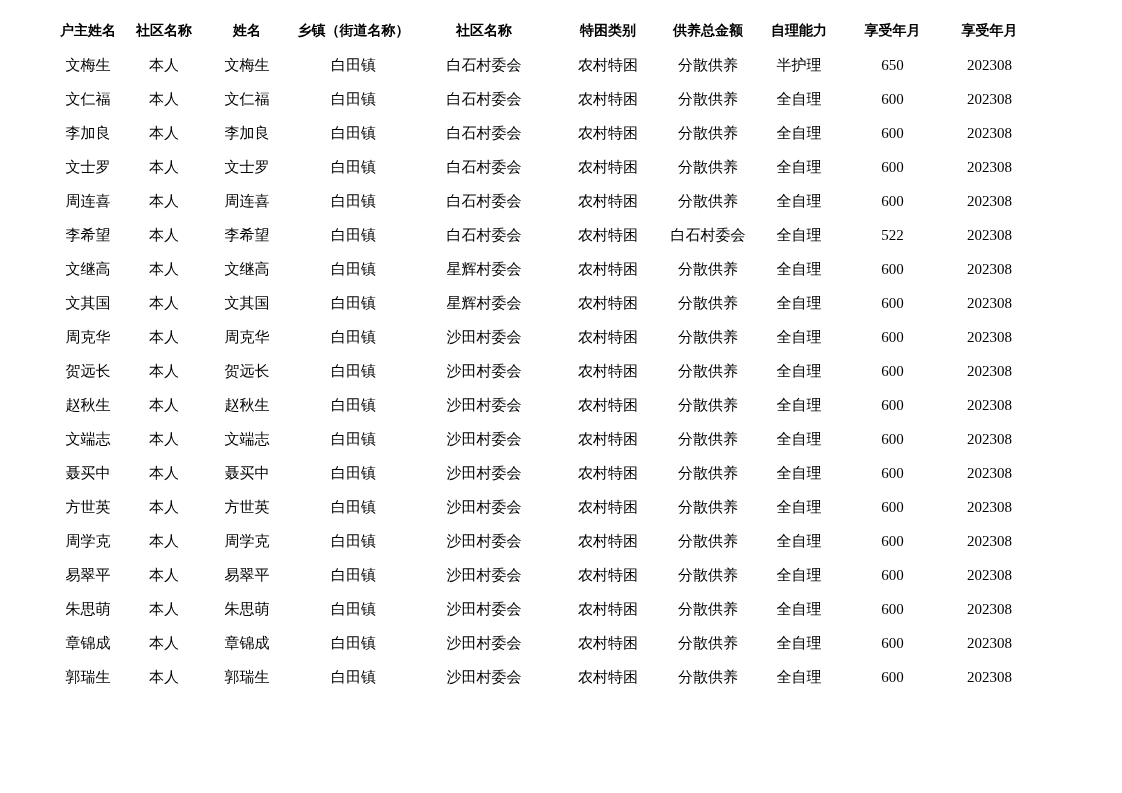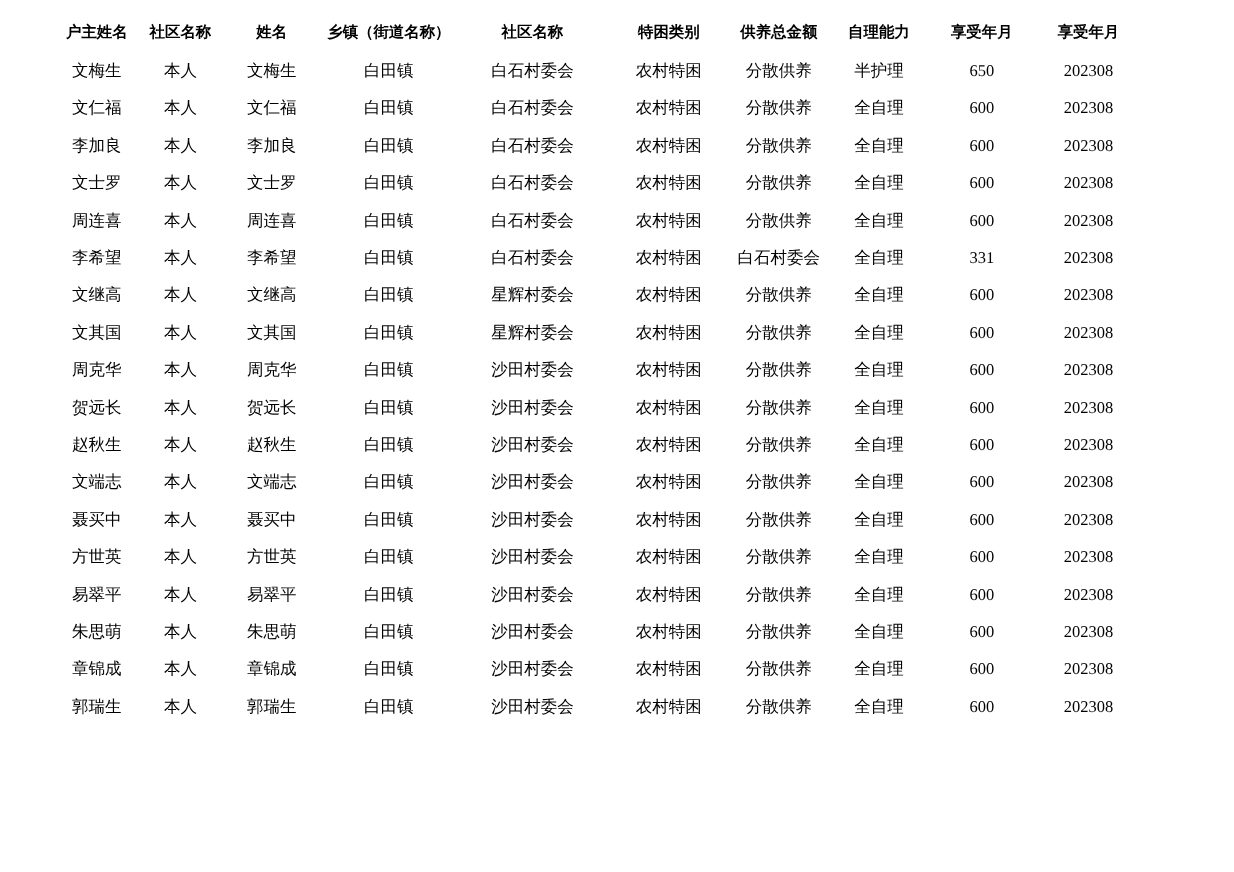--- a/index.html
+++ b/index.html
@@ -149,21 +149,21 @@
         </tr>
         <tr>
           <td>李希望</td>
           <td>本人</td>
           <td>李希望</td>
           <td>白田镇</td>
           <td>白石村委会</td>
           <td>农村特困</td>
           <td>白石村委会</td>
           <td>全自理</td>
-          <td>331</td>
+          <td>522</td>
           <td>202308</td>
         </tr>
         <tr>
           <td>文继高</td>
           <td>本人</td>
           <td>文继高</td>
           <td>白田镇</td>
           <td>星辉村委会</td>
           <td>农村特困</td>
           <td>分散供养</td>
@@ -240,20 +240,32 @@
           <td>农村特困</td>
           <td>分散供养</td>
           <td>全自理</td>
           <td>600</td>
           <td>202308</td>
         </tr>
         <tr>
           <td>方世英</td>
           <td>本人</td>
           <td>方世英</td>
+          <td>白田镇</td>
+          <td>沙田村委会</td>
+          <td>农村特困</td>
+          <td>分散供养</td>
+          <td>全自理</td>
+          <td>600</td>
+          <td>202308</td>
+        </tr>
+        <tr>
+          <td>周学克</td>
+          <td>本人</td>
+          <td>周学克</td>
           <td>白田镇</td>
           <td>沙田村委会</td>
           <td>农村特困</td>
           <td>分散供养</td>
           <td>全自理</td>
           <td>600</td>
           <td>202308</td>
         </tr>
         <tr>
           <td>易翠平</td>

